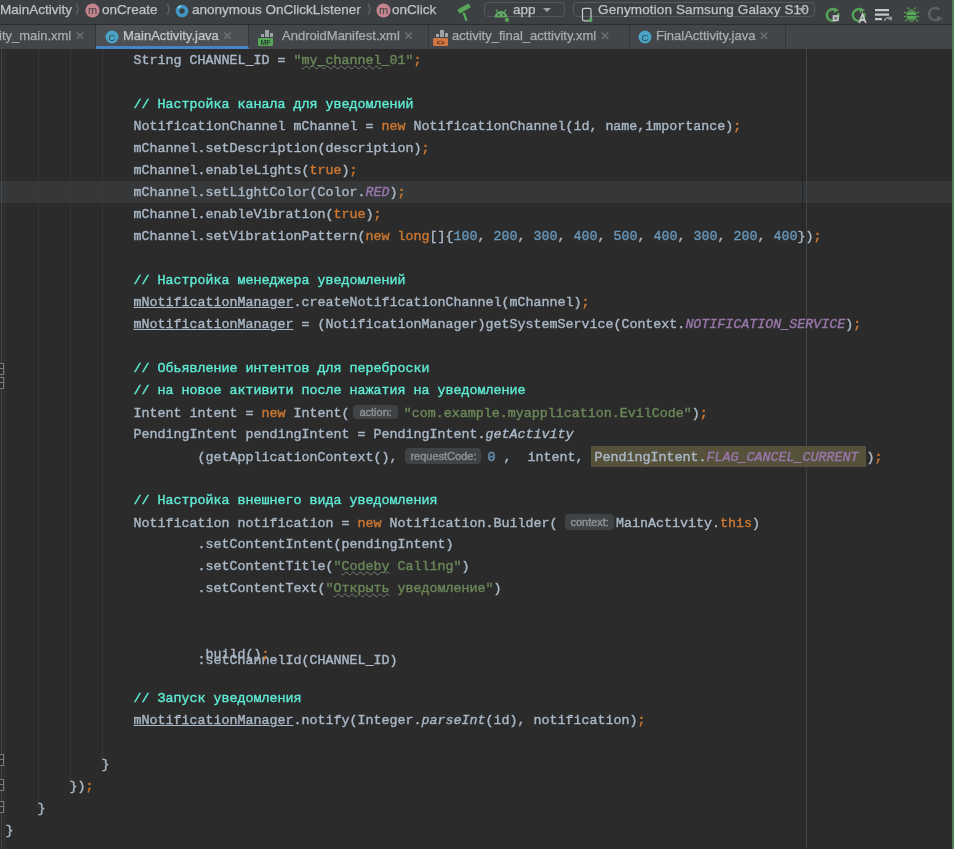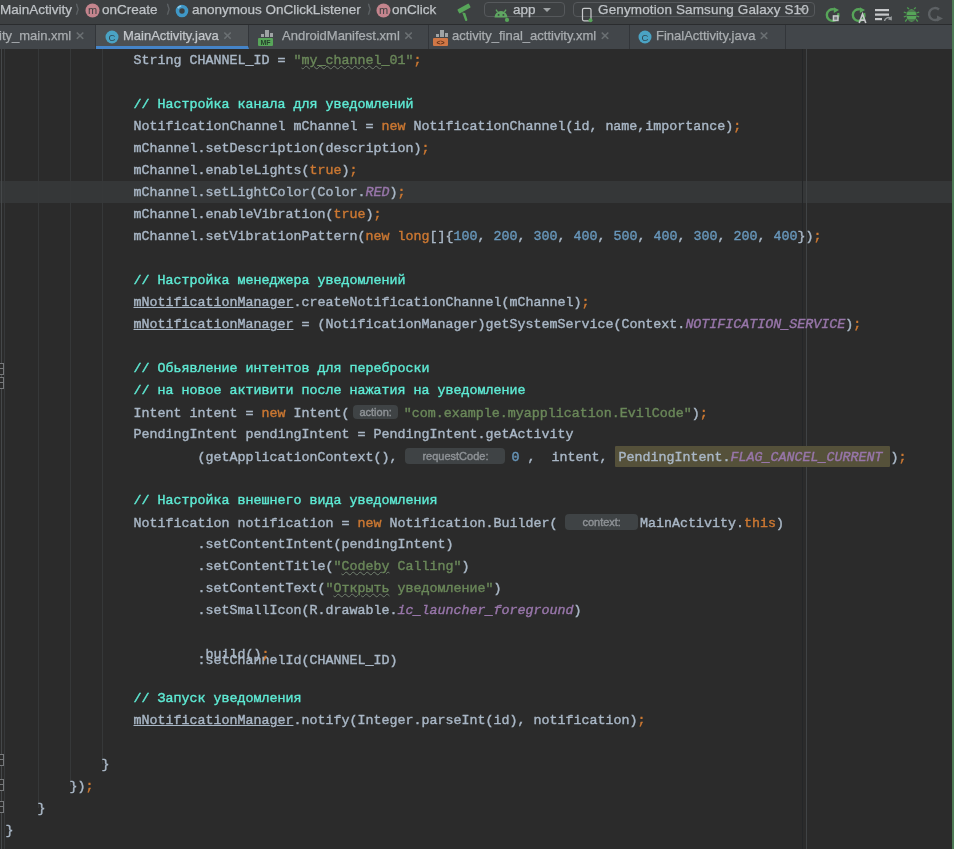--- a/index.html
+++ b/index.html
@@ -9,25 +9,25 @@
 .tab{position:absolute;top:0;height:24px;border-right:1px solid #33363a;line-height:22px;white-space:nowrap}
 .tabx{color:#6d7275;font-size:12px}
 #editor{position:absolute;top:49px;left:0;width:954px;height:800px;background:#2b2b2b}
 .vline{position:absolute;width:1px;background:#363839}
 .ln{position:absolute;left:5.5px;transform:translateY(1px);white-space:pre;font-family:"Liberation Mono",monospace;font-size:13.33px;line-height:22px;color:#a9b7c6;-webkit-text-stroke:0.4px}
 .k{color:#cc7832}
 .s{color:#6a8759}
 .c{color:#5eead4}
 .n{color:#6897bb}
 .f{color:#9876aa;font-style:italic}
-.it{}
+.it{font-style:italic}
 .u{text-decoration:underline}
 .sc{color:#cc7832}
 .w{text-decoration:underline;text-decoration-style:wavy;text-decoration-color:#71806f;text-decoration-thickness:1px;text-underline-offset:1px}
-.chip{font-family:"Liberation Sans",sans-serif;font-size:11px;background:#3f4345;color:#8e9296;border-radius:4px;padding:2px 17px;position:relative;top:-1px}
+.chip{font-family:"Liberation Sans",sans-serif;font-size:11px;background:#3f4345;color:#8e9296;border-radius:4px;padding:2px 5px;position:relative;top:-1px}
 .hl{background:#55513a;padding:4px 0 2px 3px;border-radius:1px}
 .caretrow{position:absolute;left:0;top:132px;width:954px;height:22px;background:#353738}
 .foldm{position:absolute;left:-4px;width:8px;height:12px;border:1px solid #77797b;background:#2b2b2b;box-sizing:border-box}
 .foldm:after{content:"";position:absolute;left:0;right:0;top:4px;height:1px;background:#77797b}
 </style></head>
 <body>
 <div id="root">
 <div id="toolbar">
   <div class="crumb" style="left:0px;font-size:13.5px">MainActivity</div>
   <span class="crumb sep" style="left:75px">⟩</span>
@@ -179,21 +179,20 @@
   <div class="ln" style="top:308px"><span class="c">                // Обьявление интентов для переброски</span></div>
   <div class="ln" style="top:330px"><span class="c">                // на новое активити после нажатия на уведомление</span></div>
   <div class="ln" style="top:352px">                Intent intent = <span class="k">new</span> Intent( <span class="chip" style="margin-left:-4px;margin-right:-2px;padding:1px 6px">action:</span> <span class="s">"com.example.myapplication.EvilCode"</span>)<span class="sc">;</span></div>
   <div class="ln" style="top:374px">                PendingIntent pendingIntent = PendingIntent.<span class="it">getActivity</span></div>
   <div class="ln" style="top:396px">                        (getApplicationContext(), <span class="chip" style="margin-right:-2px">requestCode:</span> <span class="n">0</span> ,  intent, <span class="hl">PendingIntent.<span class="f">FLAG_CANCEL_CURRENT</span> </span>)<span class="sc">;</span></div>
   <div class="ln" style="top:440px"><span class="c">                // Настройка внешнего вида уведомления</span></div>
   <div class="ln" style="top:462px">                Notification notification = <span class="k">new</span> Notification.Builder( <span class="chip" style="margin-right:-6px">context:</span> MainActivity.<span class="k">this</span>)</div>
   <div class="ln" style="top:484px">                        .setContentIntent(pendingIntent)</div>
   <div class="ln" style="top:506px">                        .setContentTitle(<span class="s">"<span class="w">Codeby</span> Calling"</span>)</div>
   <div class="ln" style="top:528px">                        .setContentText(<span class="s">"<span class="w">Открыть</span> уведомление"</span>)</div>
-  <div class="ln" style="top:550px">                        .setSmallIcon(R.drawable.<span class="f">ic_launcher_foreground</span>)</div>
   <div class="ln" style="top:600px">                        .setChannelId(CHANNEL_ID)</div>
   <div class="ln" style="top:594px">                        .build()<span class="sc">;</span></div>
   <div class="ln" style="top:638px"><span class="c">                // Запуск уведомления</span></div>
   <div class="ln" style="top:660px">                <span class="u">mNotificationManager</span>.notify(Integer.<span class="it">parseInt</span>(id), notification)<span class="sc">;</span></div>
   <div class="ln" style="top:704px">            }</div>
   <div class="ln" style="top:726px">        })<span class="sc">;</span></div>
   <div class="ln" style="top:748px">    }</div>
   <div class="ln" style="top:770px">}</div>
 </div>
 </div>

